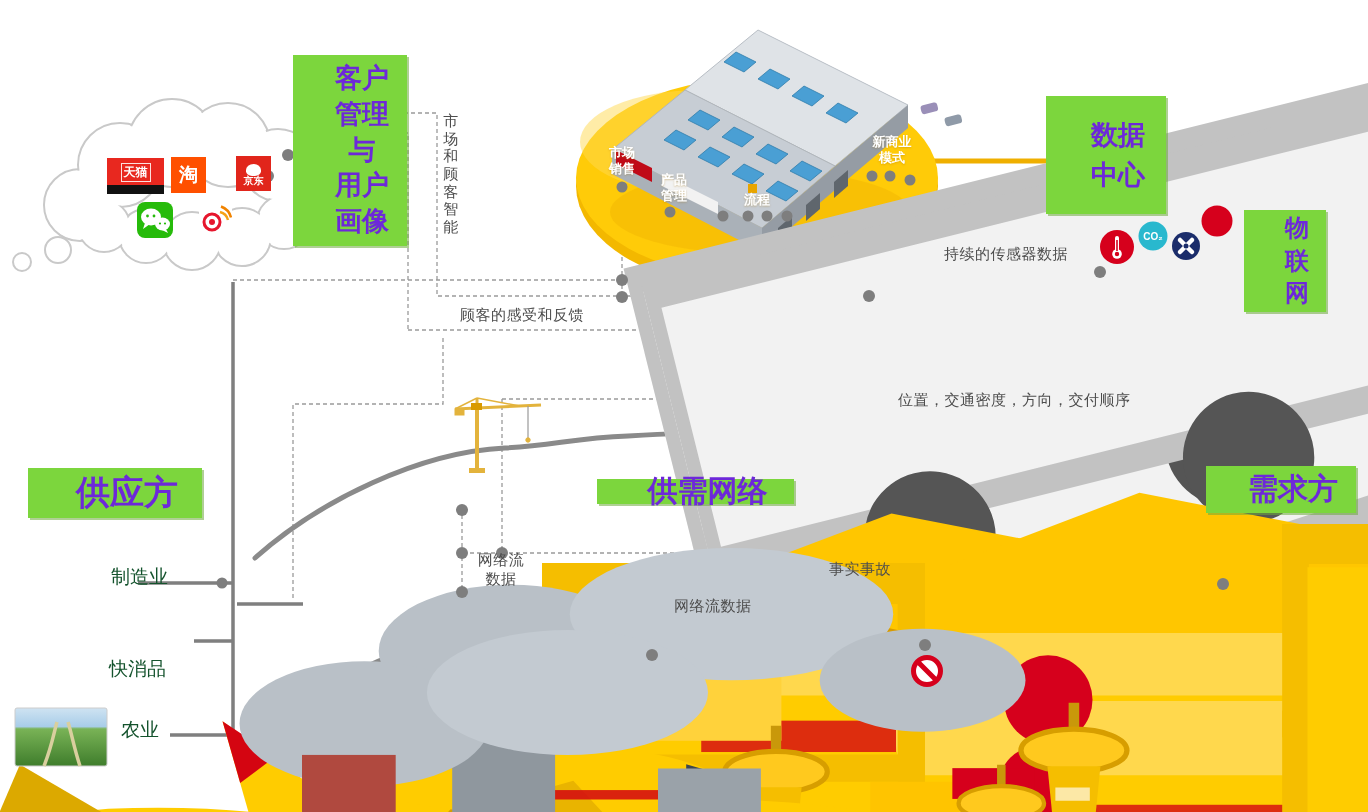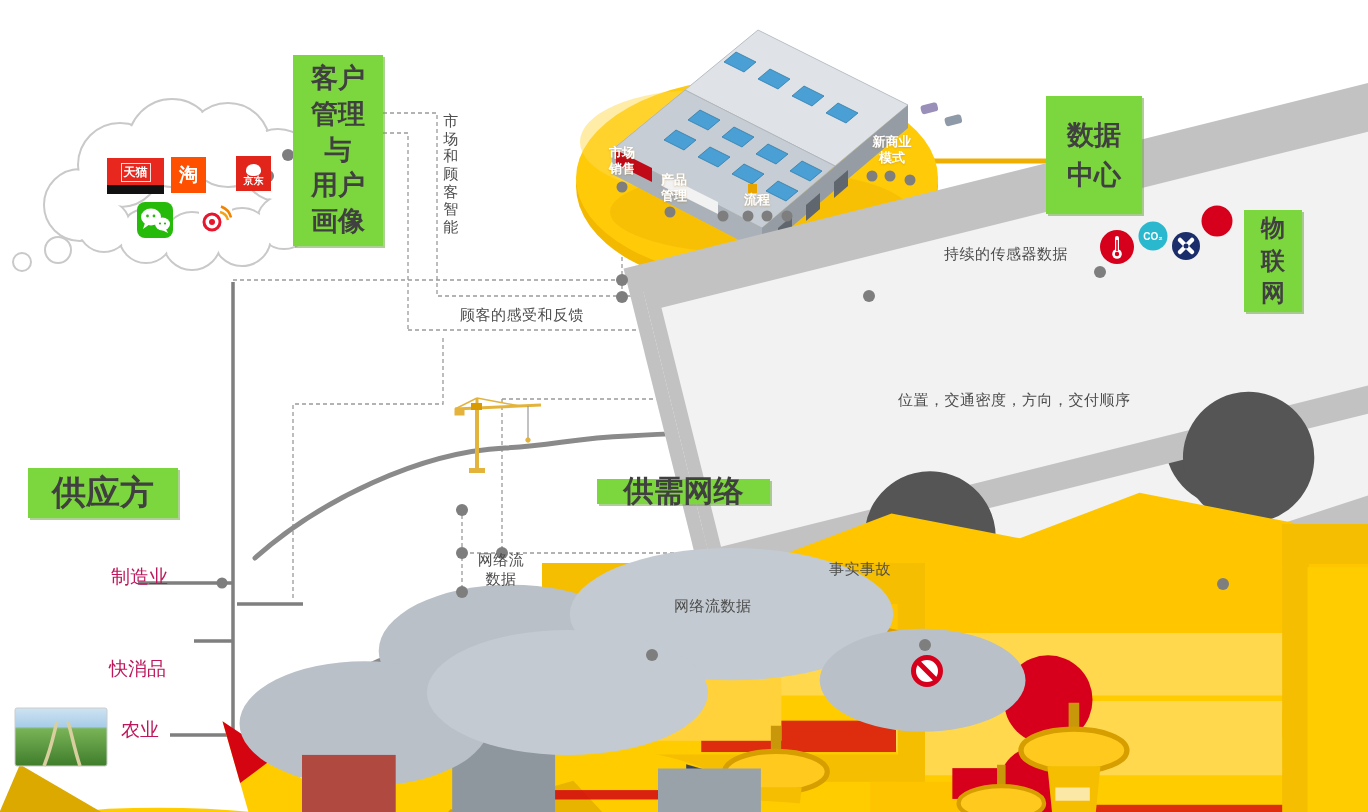--- a/index.html
+++ b/index.html
@@ -1,26 +1,26 @@
 <!DOCTYPE html>
 <html><head>
 <meta charset="utf-8">
 <style>
   html,body{margin:0;padding:0;background:#fff;}
   #stage{position:relative;width:1368px;height:812px;overflow:hidden;background:#fff;
          font-family:"Liberation Sans","DejaVu Sans",sans-serif;}
   #bg-svg{position:absolute;left:0;top:0;}
-  .green-box{position:absolute;background:#7CD63D;color:#404040;display:flex;align-items:center;
+  .green-box{position:absolute;background:#7CD63D;color:#6d28d9;display:flex;align-items:center;
              justify-content:center;text-align:center;white-space:pre-line;font-weight:700;
-             box-shadow:2px 2px 0 rgba(110,170,60,.55);}
+             box-shadow:2px 2px 0 rgba(110,170,60,.55);padding-left:24px;}
   .note{position:absolute;color:#4d4d4d;font-size:15px;white-space:pre-line;letter-spacing:.5px;}
   .note.center{text-align:center;}
   .plat-label{position:absolute;color:#fff;font-weight:700;font-size:13px;line-height:1.25;
               text-align:center;white-space:pre-line;text-shadow:0 1px 2px rgba(160,110,0,.35);}
-  .supply-label{position:absolute;color:#be185d;font-size:19px;font-weight:500;}
+  .supply-label{position:absolute;color:#14532d;font-size:19px;font-weight:500;}
   .app{position:absolute;display:flex;align-items:center;justify-content:center;color:#fff;
        font-weight:700;overflow:hidden;}
   #app-tmall{flex-direction:column;justify-content:flex-start;}
   #app-tmall .tm-label{font-size:12px;margin-top:5px;border:1px solid rgba(255,255,255,.85);padding:0 2px;}
   #app-tmall .tm-strip{width:100%;height:9px;background:#111;margin-top:auto;}
   #app-jd{flex-direction:column;}
   #app-jd .jd-blob{width:15px;height:12px;background:#fff;border-radius:50% 50% 40% 40%;margin-top:3px;}
   #app-jd .jd-label{font-size:10px;line-height:1;margin-top:0;}
 </style>
 </head>
@@ -434,20 +434,21 @@
 与
 用户
 画像</div>
 <div class="green-box" style="left:1046px;top:96px;width:96px;height:118px;font-size:27px;line-height:1.5;">数据
 中心</div>
 <div class="green-box" style="left:1244px;top:210px;width:58px;height:102px;font-size:24px;line-height:1.35;">物
 联
 网</div>
 <div class="green-box" style="left:28px;top:468px;width:150px;height:50px;font-size:34px;">供应方</div>
 <div class="green-box" style="left:597px;top:479px;width:173px;height:25px;font-size:30px;">供需网络</div>
+<div class="green-box" style="left:1206px;top:466px;width:126px;height:47px;font-size:30px;">需求方</div>
 
 <div class="note" style="left:440px;top:112px;width:22px;line-height:1.18;text-align:center;">市
 场
 和
 顾
 客
 智
 能</div>
 <div class="note" style="left:460px;top:306px;">顾客的感受和反馈</div>
 <div class="note" style="left:944px;top:245px;">持续的传感器数据</div>

